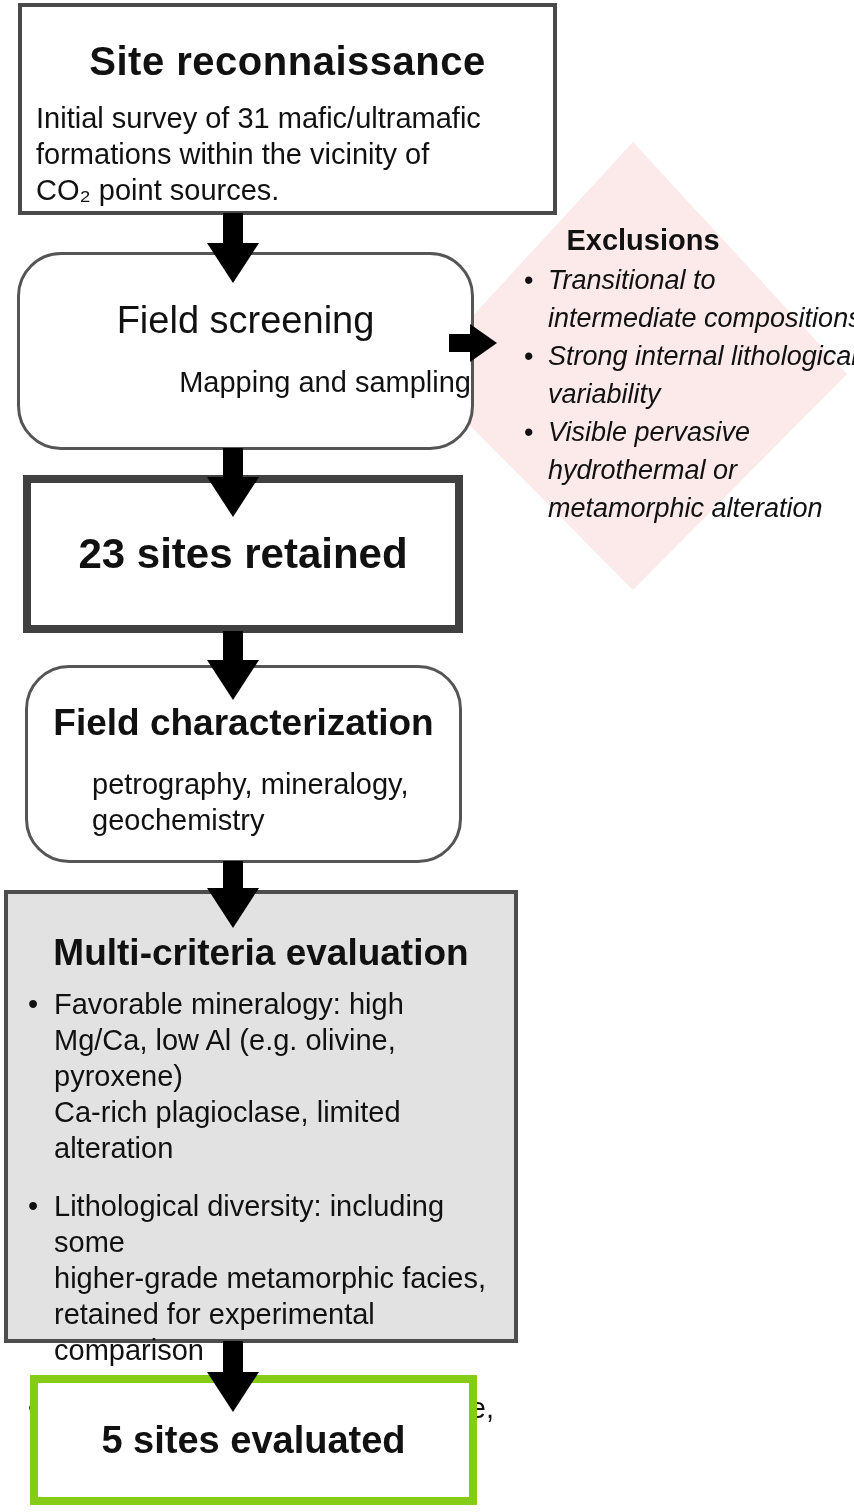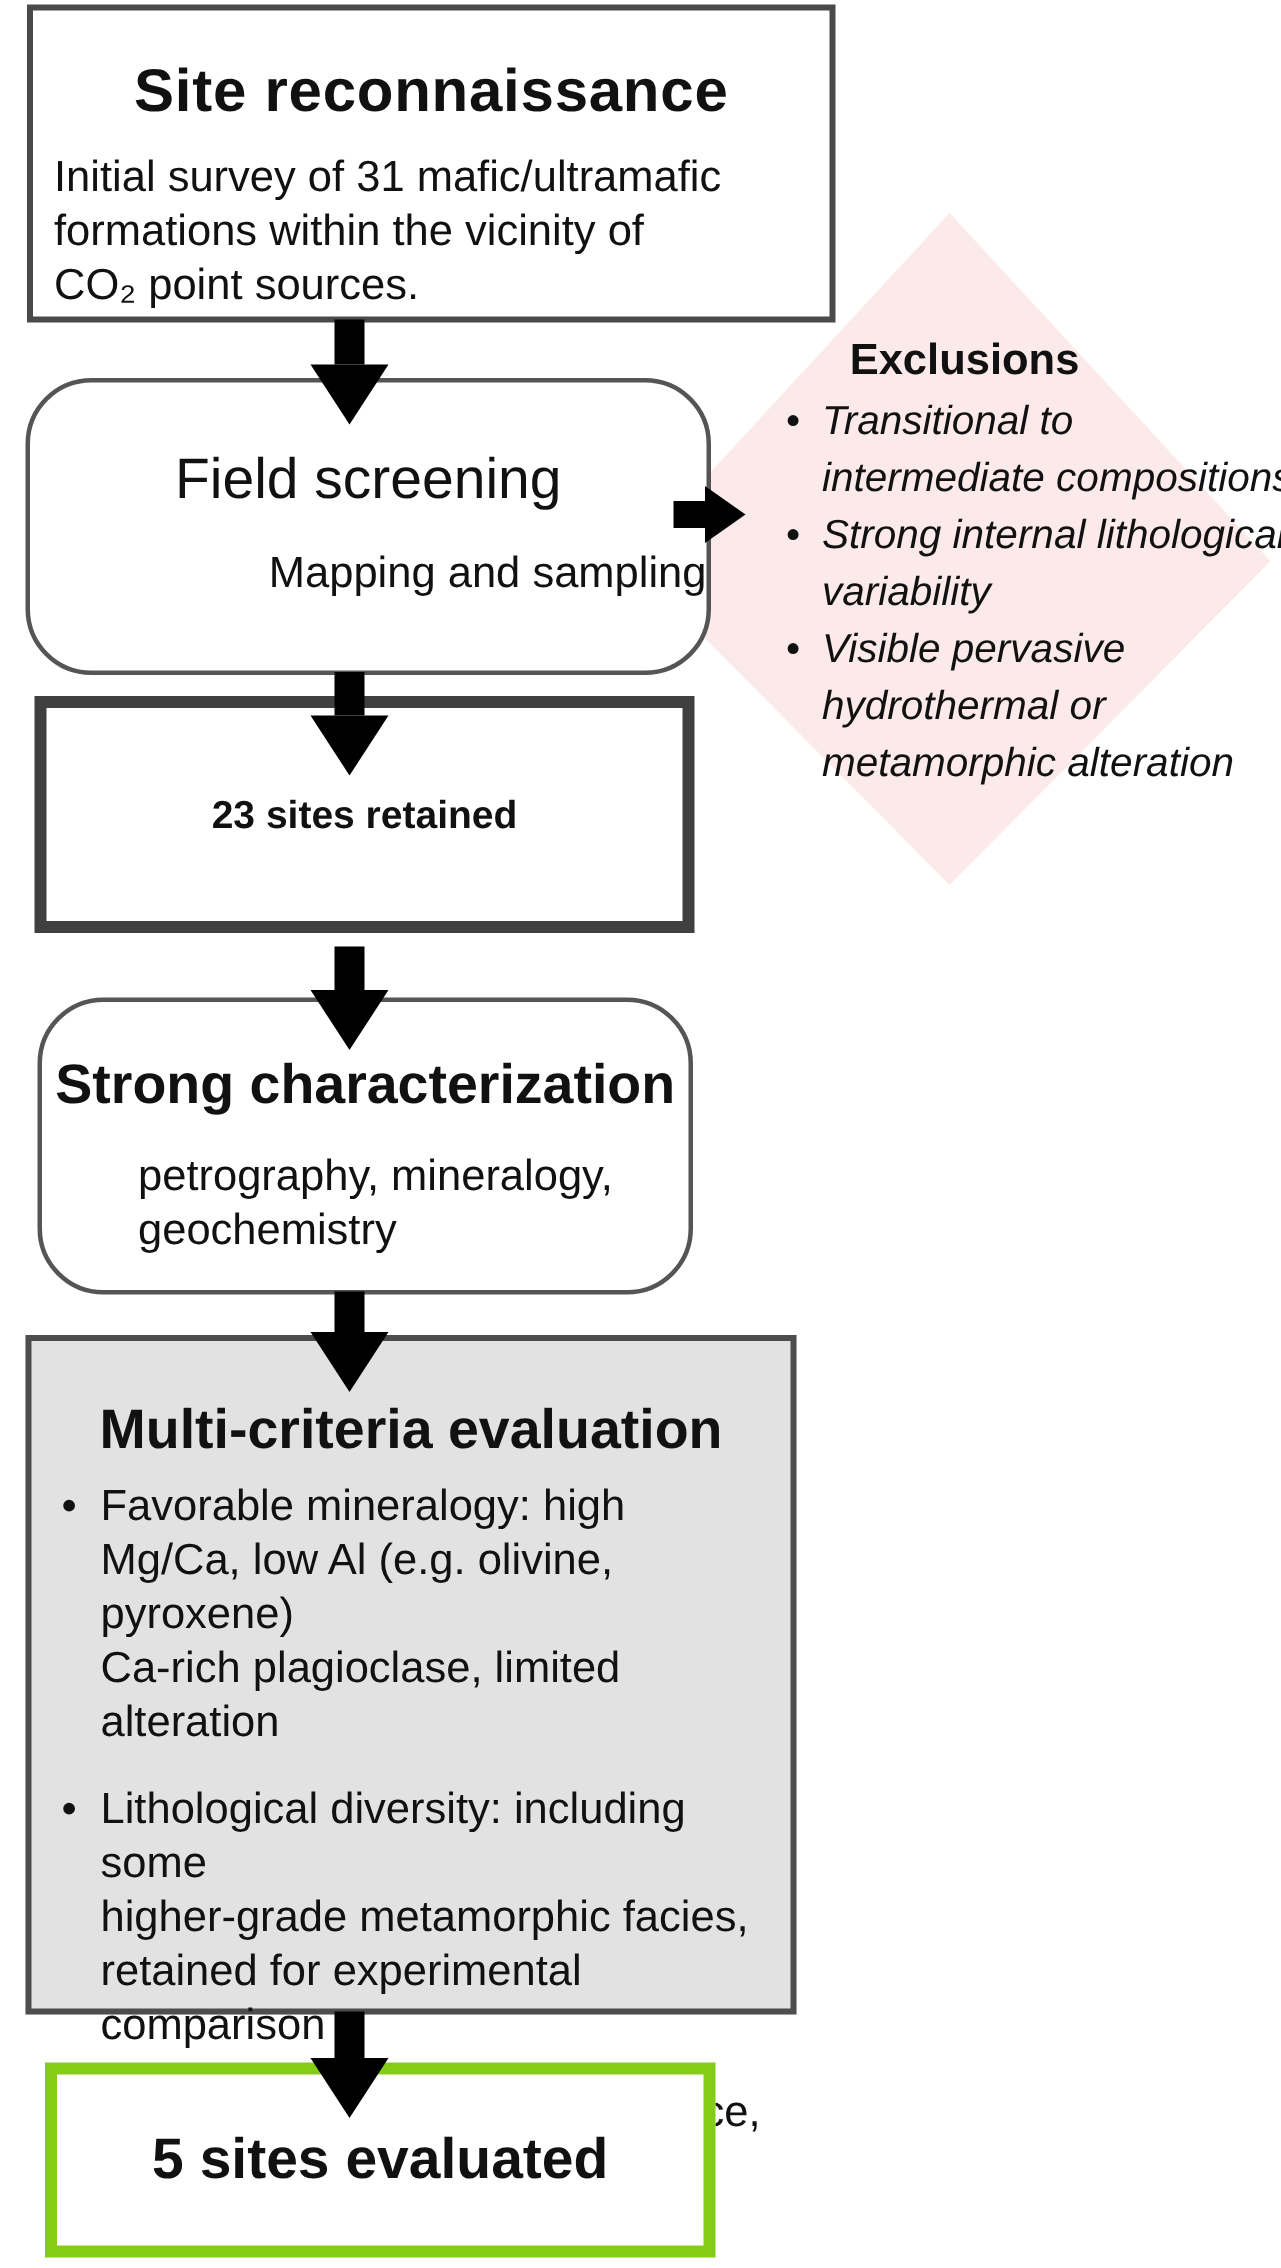--- a/index.html
+++ b/index.html
@@ -19,29 +19,29 @@
   .box-site { left: 18px; top: 3px; width: 539px; height: 212px; border: 4px solid #4a4a4a; }
   .box-site .box-title { margin-top: 32px; text-align: center; font-size: 40px; font-weight: bold; letter-spacing: 0.5px; }
   .box-site .box-body { margin: 16px 10px 0 14px; font-size: 29px; line-height: 36px; white-space: pre-line; }
 
   .box-rounded { border: 3px solid #555555; border-radius: 44px; }
 
   .box-field { left: 17px; top: 252px; width: 457px; height: 198px; }
   .box-field .box-title { margin-top: 44px; text-align: center; font-size: 38px; font-weight: normal; }
   .box-field .box-body { margin-top: 24px; text-align: right; font-size: 29px; }
 
-  .box-retained { left: 23px; top: 464px; width: 440px; height: 158px; border: 8px solid #404040;
+  .box-retained { left: 23px; top: 475px; width: 440px; height: 158px; border: 8px solid #404040;
                   display: flex; align-items: center; justify-content: center;
-                  font-size: 26px; font-weight: bold; }
+                  font-size: 42px; font-weight: bold; }
 
   .box-sample { left: 25px; top: 665px; width: 437px; height: 198px; }
   .box-sample .box-title { margin-top: 34px; text-align: center; font-size: 37px; font-weight: bold; }
   .box-sample .box-body { margin: 22px 0 0 64px; font-size: 29px; line-height: 36px; white-space: pre-line; }
 
-  .box-multi { left: 17px; top: 890px; width: 514px; height: 453px; border: 4px solid #4d4d4d; background: #e2e2e2; }
+  .box-multi { left: 4px; top: 890px; width: 514px; height: 453px; border: 4px solid #4d4d4d; background: #e2e2e2; }
   .box-multi .box-title { margin-top: 38px; text-align: center; font-size: 37px; font-weight: bold; }
   .bullet-list { list-style: none; margin: 12px 0 0 0; padding: 0 4px 0 46px; font-size: 29px; line-height: 36px; }
   .bullet-list li { position: relative; white-space: pre-line; margin-bottom: 22px; }
   .bullet-list li::before { content: "\2022"; position: absolute; left: -26px; top: 0; }
 
   .box-eval { left: 30px; top: 1375px; width: 447px; height: 130px; border: 8px solid #84cc16;
               display: flex; align-items: center; justify-content: center;
               font-size: 38px; font-weight: bold; }
 
   
@@ -118,21 +118,21 @@
   <div class="box box-retained">
     <span>23 sites retained</span>
   </div>
 
   <div class="arrow-down" style="top:631px; height:69px;">
     <div class="stem"></div>
     <div class="head"></div>
   </div>
 
   <div class="box box-rounded box-sample">
-    <div class="box-title">Strong characterization</div>
+    <div class="box-title">Field characterization</div>
     <div class="box-body">petrography, mineralogy,
 geochemistry</div>
   </div>
 
   <div class="arrow-down" style="top:861px; height:67px;">
     <div class="stem"></div>
     <div class="head"></div>
   </div>
 
   <div class="box box-multi">

